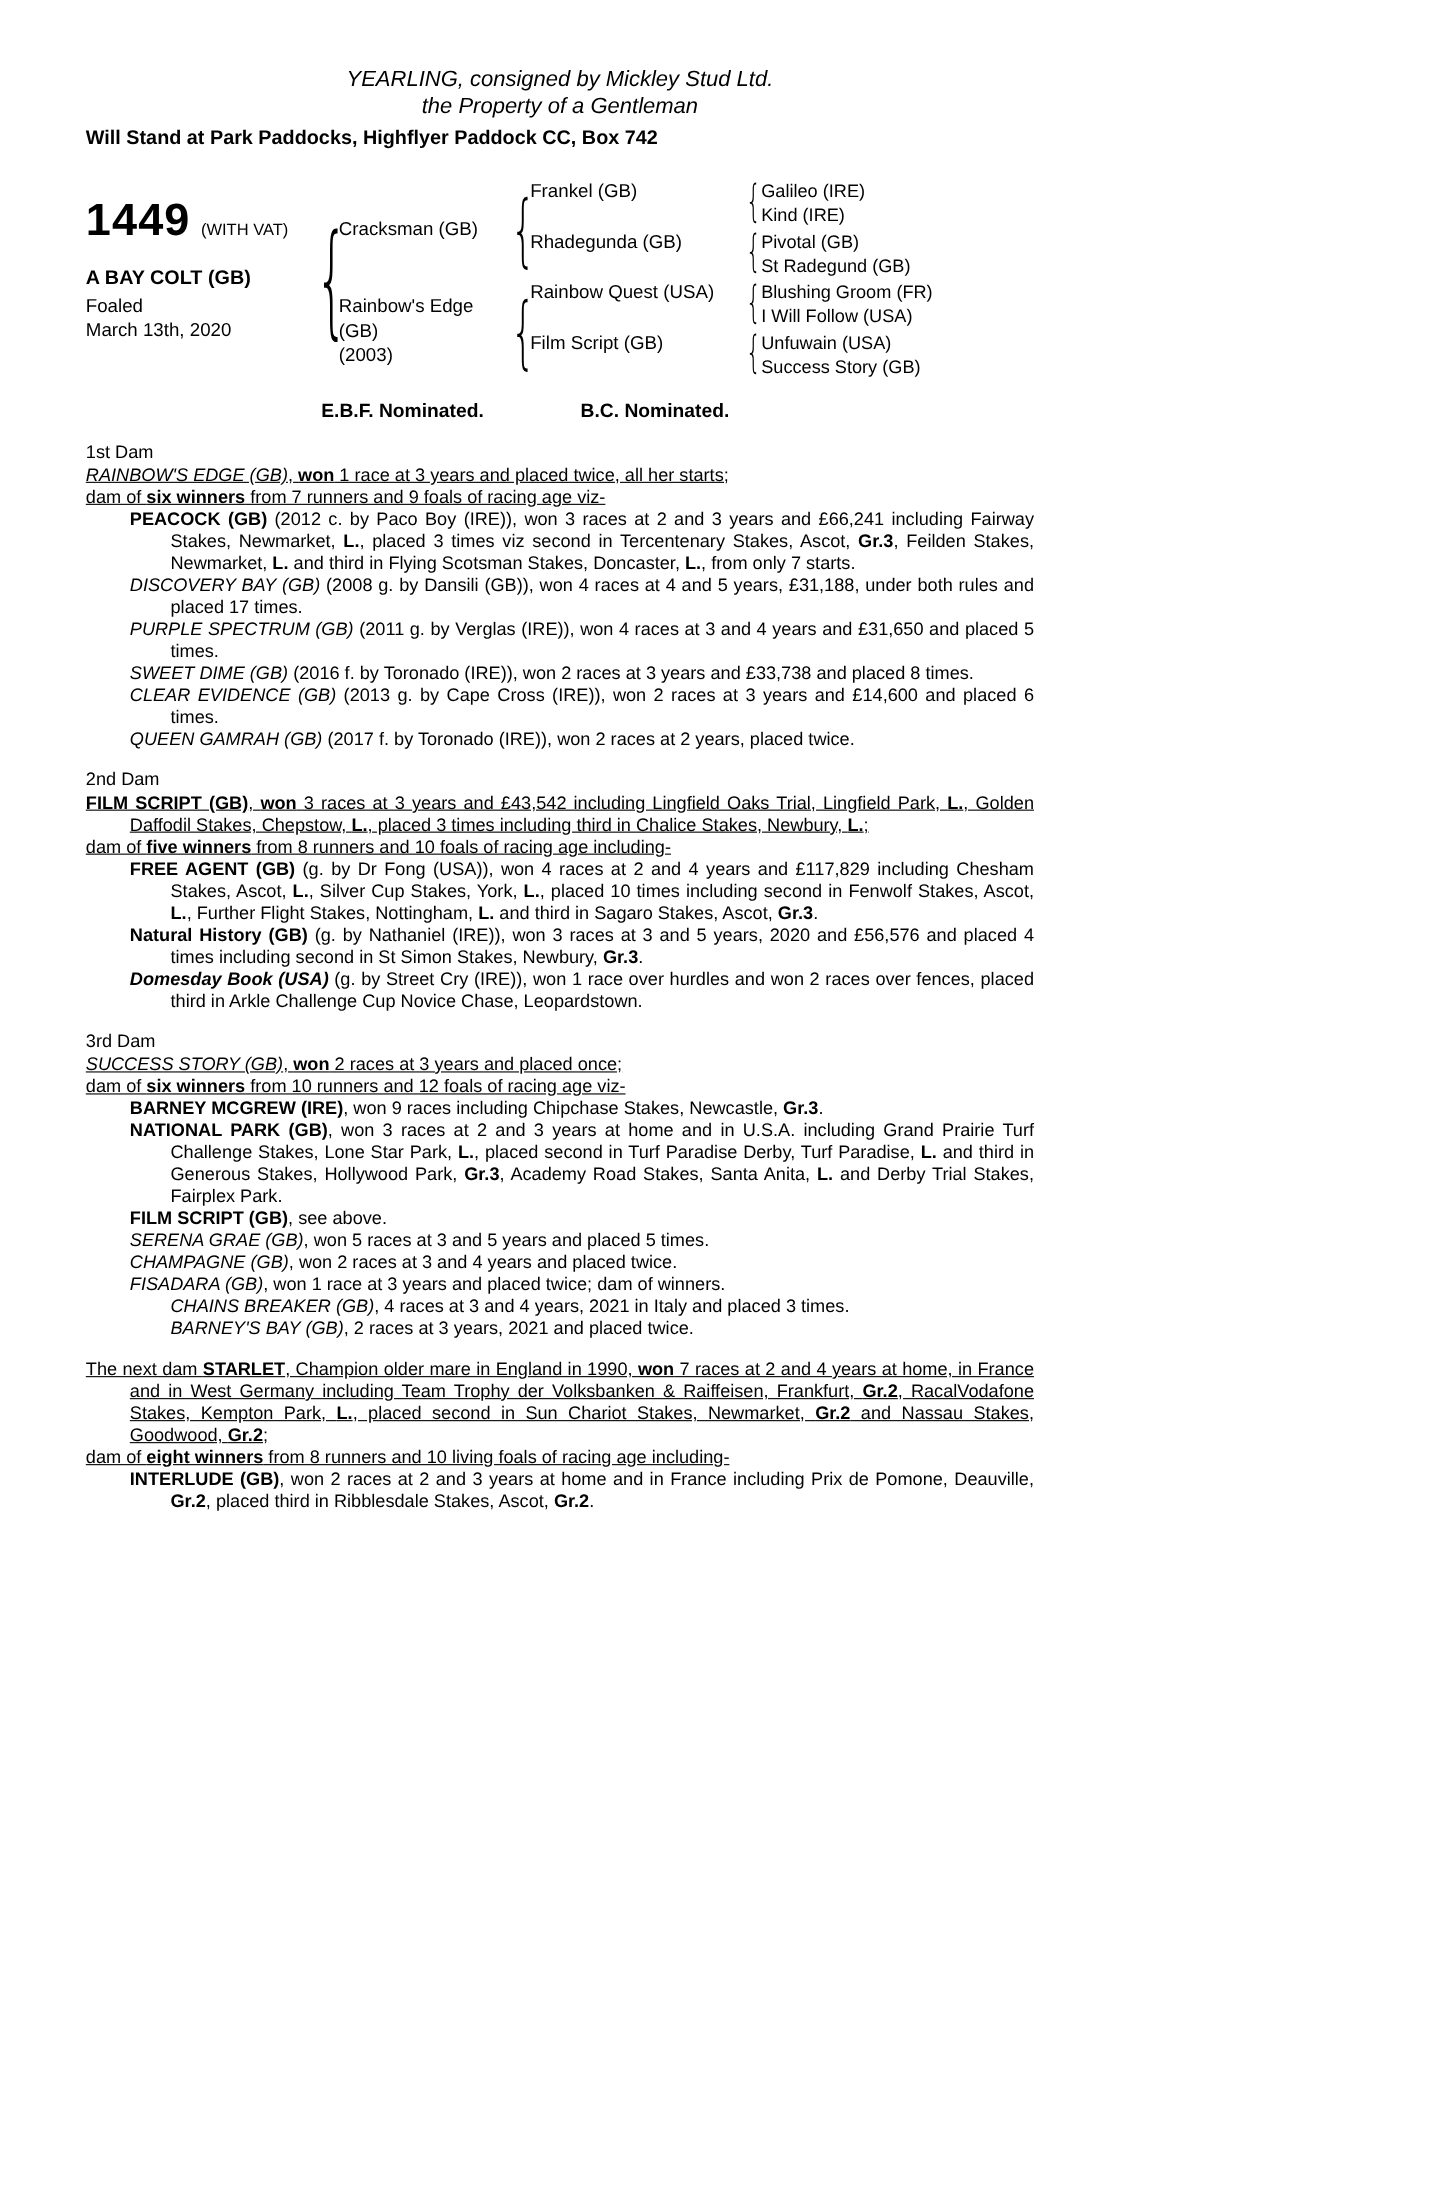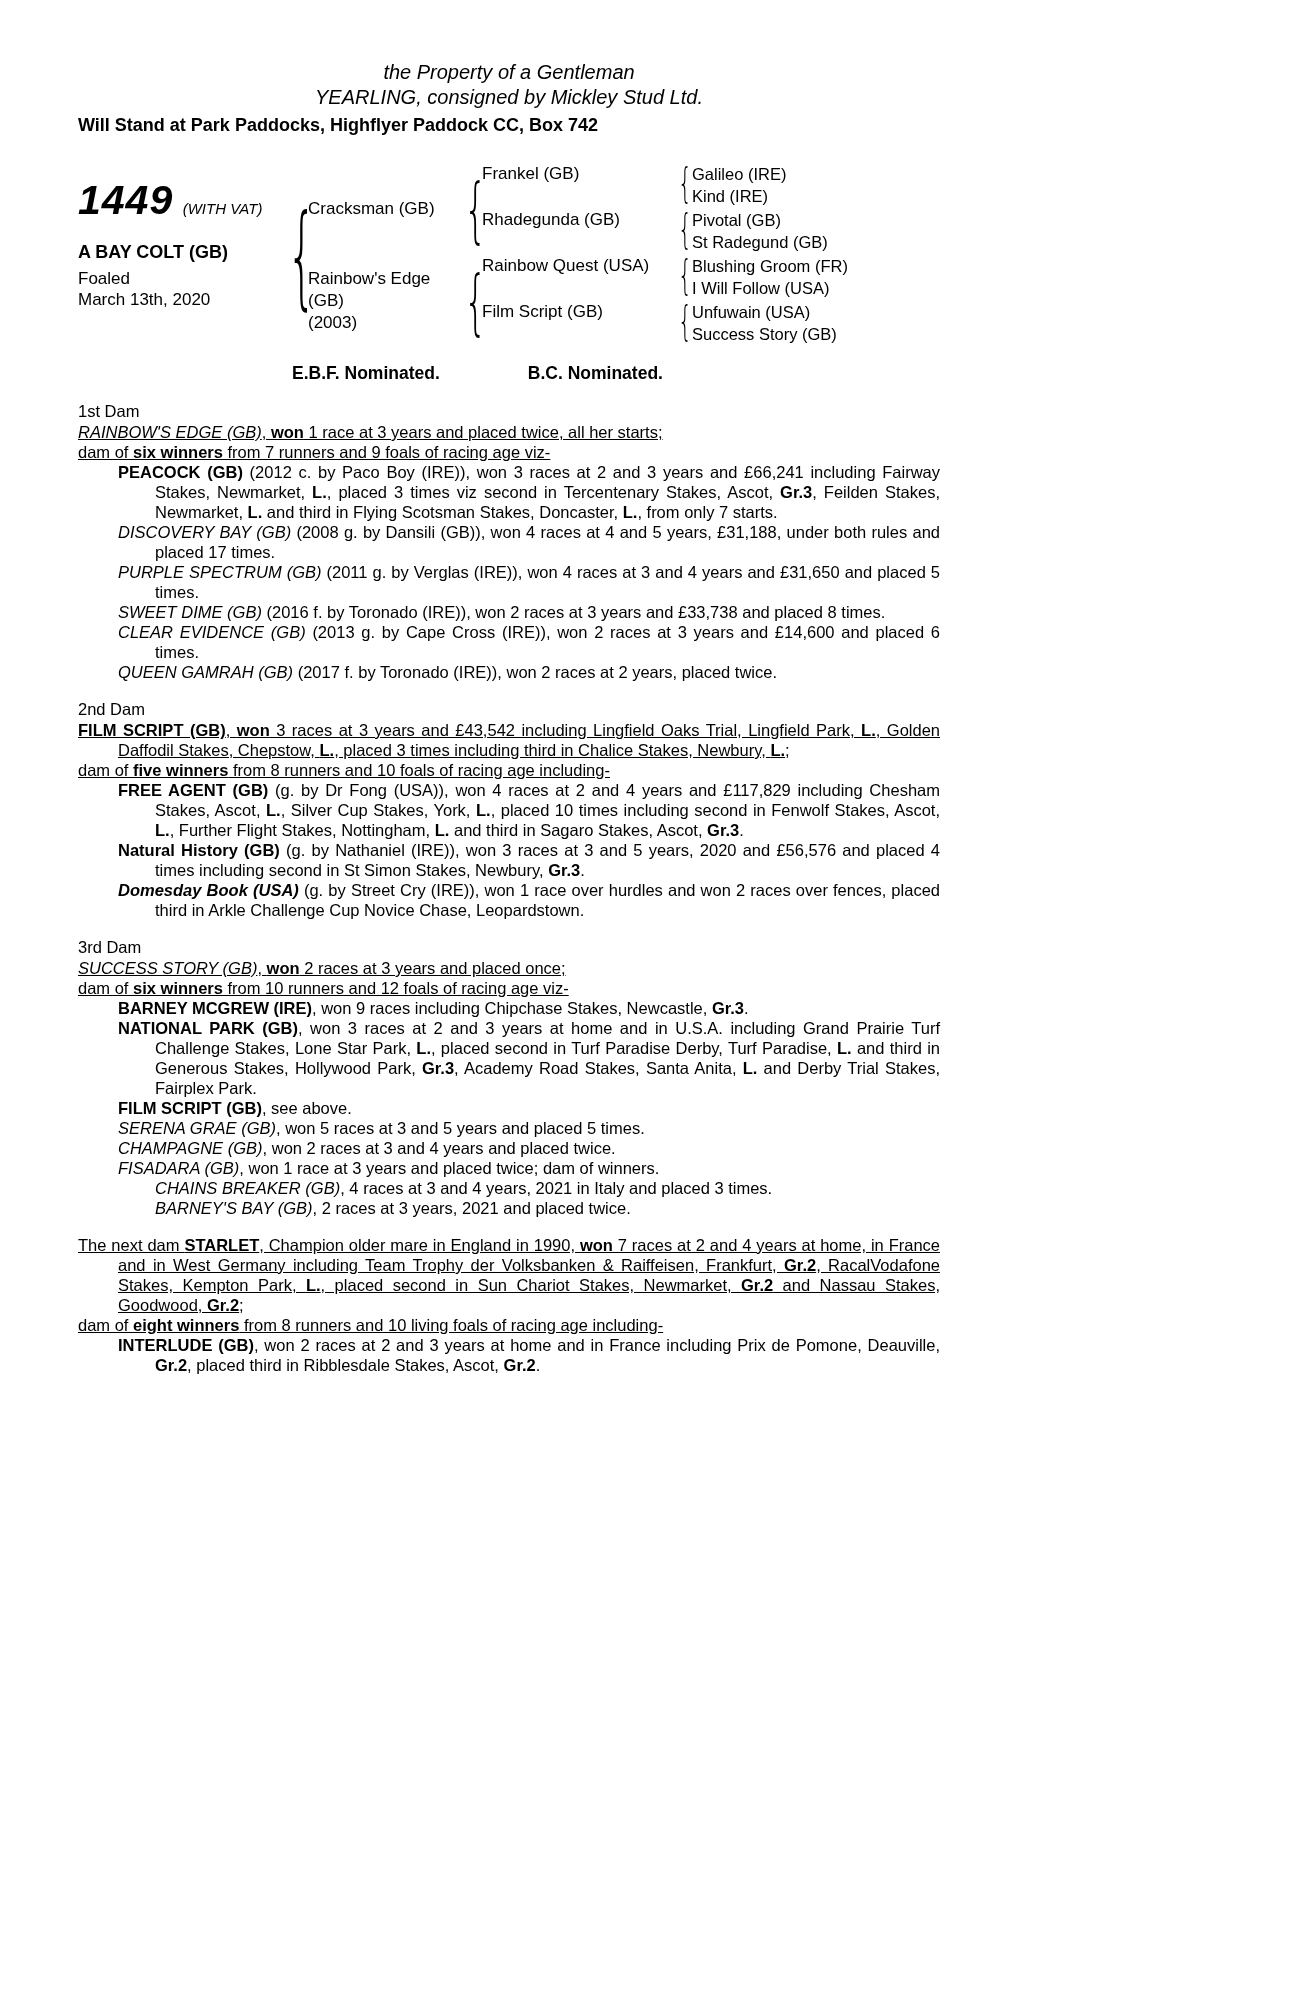--- a/index.html
+++ b/index.html
@@ -7,21 +7,21 @@
         font-family:"Liberation Sans","DejaVu Sans",sans-serif;color:#000;}
   .content{position:absolute;left:78px;top:60px;width:862px;}
 
   
   .hdr-line{text-align:center;font-style:italic;font-size:20px;line-height:25px;}
   .hdr-stand{font-weight:bold;font-size:18px;line-height:24px;margin-top:3px;}
 
   
   .lot-ped{position:relative;height:192px;margin-top:26px;}
   .lot-block{position:absolute;left:0;top:14px;width:205px;}
-  .lot-num-row{white-space:nowrap;font-style:italic;}
+  .lot-num-row{white-space:nowrap;}
   .lot-number{font-size:41px;font-weight:bold;letter-spacing:1px;}
   .lot-vat{font-size:15px;margin-left:5px;}
   .colt-desc{font-weight:bold;font-size:18px;margin-top:18px;}
   .foaled{font-size:17px;margin-top:5px;line-height:21px;}
 
   .tree{position:absolute;left:200px;top:0;display:flex;align-items:center;}
   .brace{display:inline-block;line-height:1;font-weight:200;font-family:"DejaVu Sans",sans-serif;
          text-align:center;flex:0 0 auto;}
   .brace0{font-size:112px;transform:scaleX(.42);width:30px;}
   .brace1{font-size:72px;transform:scaleX(.5);width:24px;}
@@ -46,22 +46,22 @@
   .para.hang2{padding-left:114px;text-indent:-37px;}
   .b{font-weight:bold;}
   .i{font-style:italic;}
 </style>
 </head>
 <body>
 
 <div class="page">
   <div class="content">
 
+    <div class="hdr-line">YEARLING, consigned by Mickley Stud Ltd.</div>
     <div class="hdr-line">the Property of a Gentleman</div>
-    <div class="hdr-line">YEARLING, consigned by Mickley Stud Ltd.</div>
     <div class="hdr-stand">Will Stand at Park Paddocks, Highflyer Paddock CC, Box 742</div>
 
     <div class="lot-ped">
       <div class="lot-block">
         <div class="lot-num-row">
           <span class="lot-number">1449</span>
           <span class="lot-vat">(WITH VAT)</span>
         </div>
         <div class="colt-desc">A BAY COLT (GB)</div>
         <div class="foaled">

